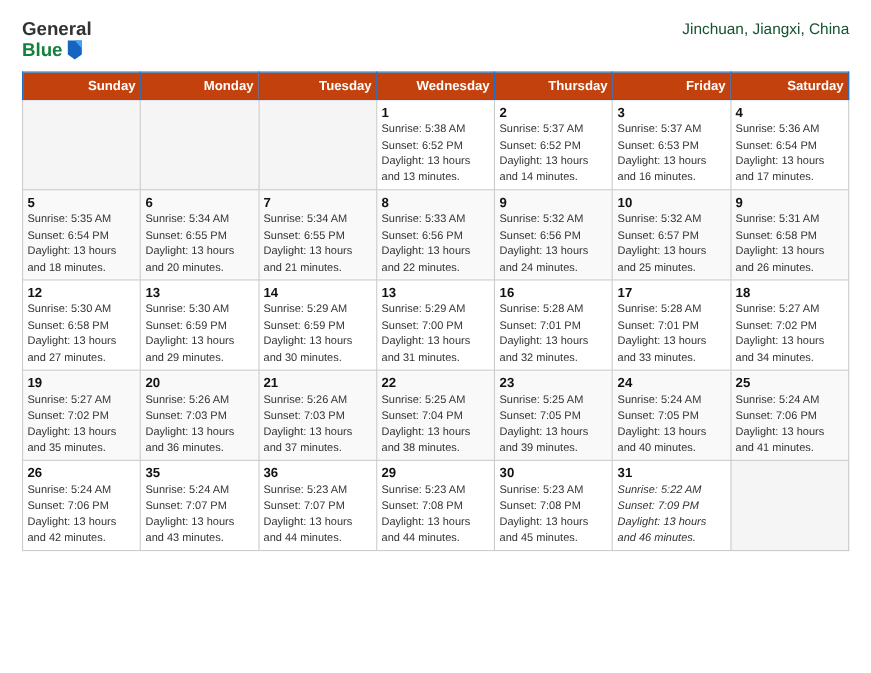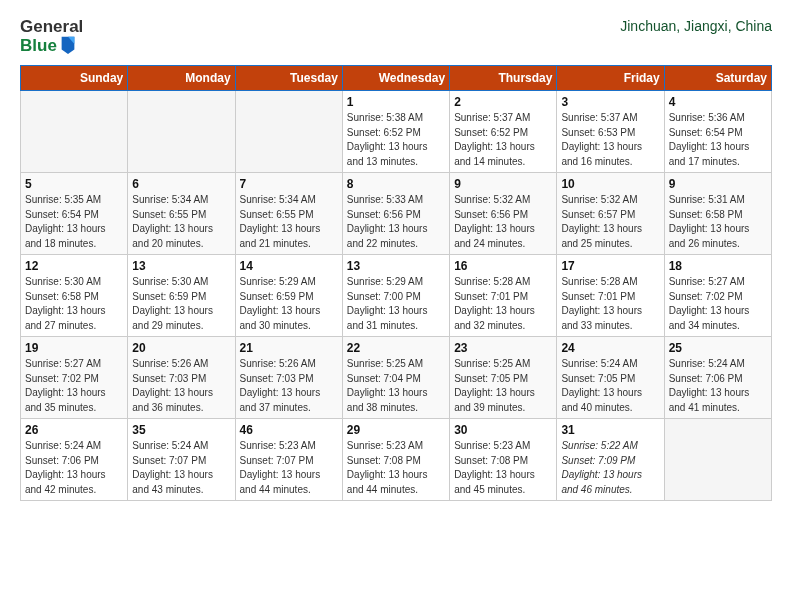--- a/index.html
+++ b/index.html
@@ -334,21 +334,21 @@
 and 42 minutes.</div>
           </td>
           <td>
             <div class="day-num">35</div>
             <div class="day-info" style="white-space: pre-line;">Sunrise: 5:24 AM
 Sunset: 7:07 PM
 Daylight: 13 hours
 and 43 minutes.</div>
           </td>
           <td>
-            <div class="day-num">46</div>
+            <div class="day-num">36</div>
             <div class="day-info" style="white-space: pre-line;">Sunrise: 5:23 AM
 Sunset: 7:07 PM
 Daylight: 13 hours
 and 44 minutes.</div>
           </td>
           <td>
             <div class="day-num">29</div>
             <div class="day-info" style="white-space: pre-line;">Sunrise: 5:23 AM
 Sunset: 7:08 PM
 Daylight: 13 hours

